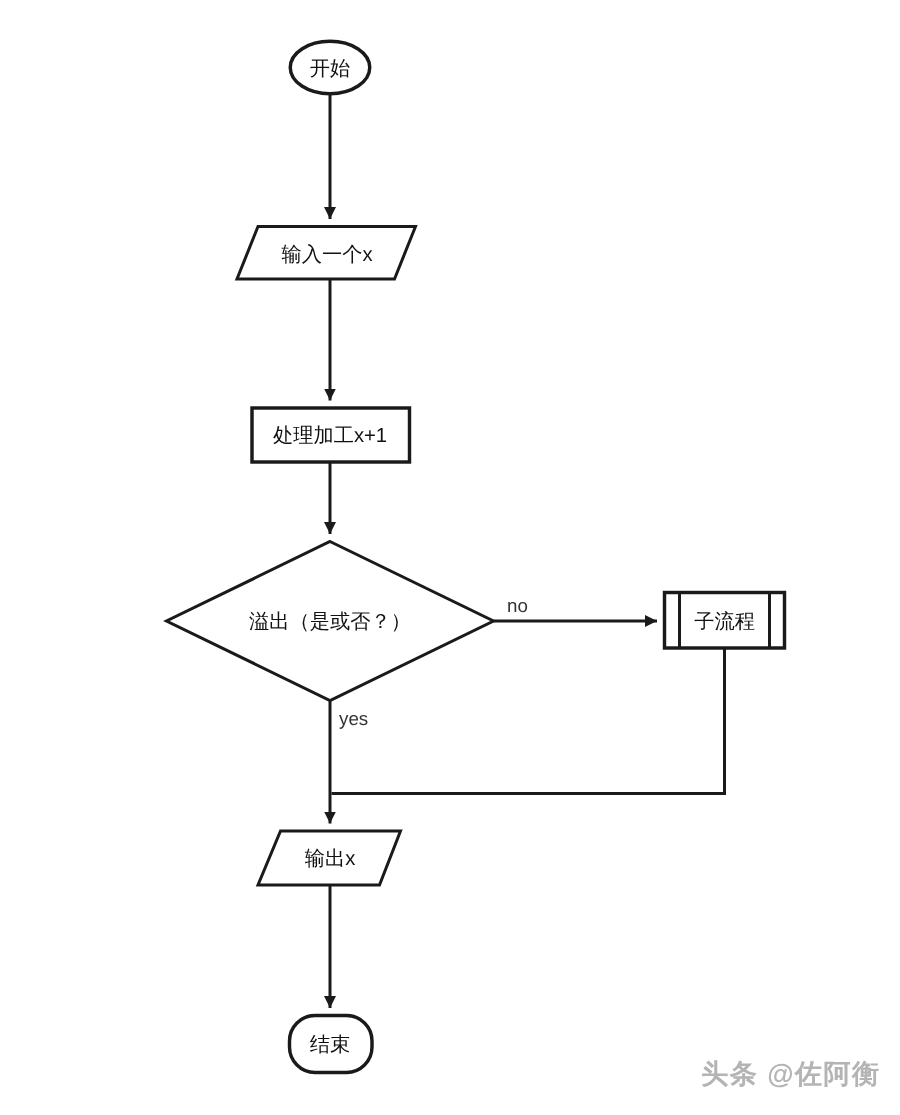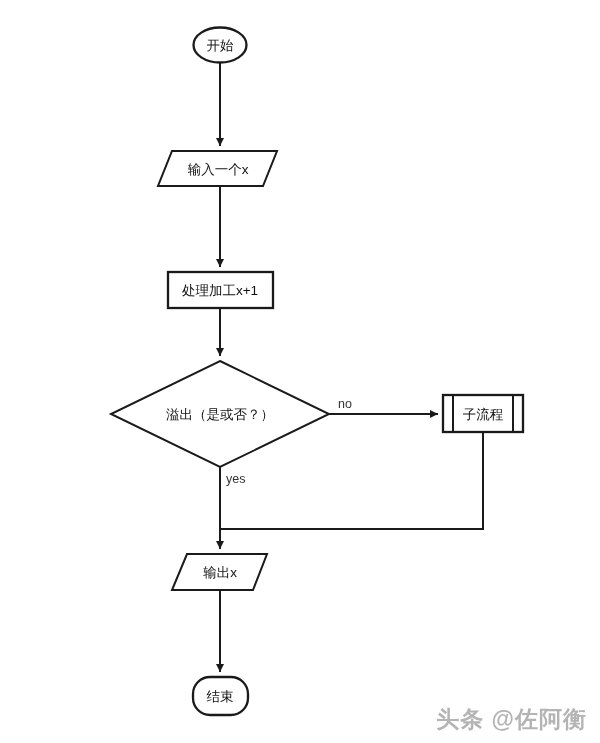--- a/index.html
+++ b/index.html
@@ -14,21 +14,21 @@
   .node-label {
     font-family: "Liberation Sans", sans-serif;
     font-size: 13.5px; fill: #111111; text-anchor: middle;
   }
   .branch-label {
     font-family: "Liberation Sans", sans-serif;
     font-size: 12.5px; fill: #333333; text-anchor: start;
   }
   .watermark {
     position: absolute; right: 13px; top: 704px;
-    font-size: 23px; font-weight: bold; letter-spacing: 1px;
+    font-size: 18px; font-weight: bold; letter-spacing: 1px;
     color: #b4b4b4; text-shadow: 1px 1px 0 #ffffff;
     user-select: none;
     margin-left: 34px;
   }
 </style>
 </head>
 <body>
 
 <svg id="flow" width="600" height="743" viewBox="0 0 600 743">
   <defs>

